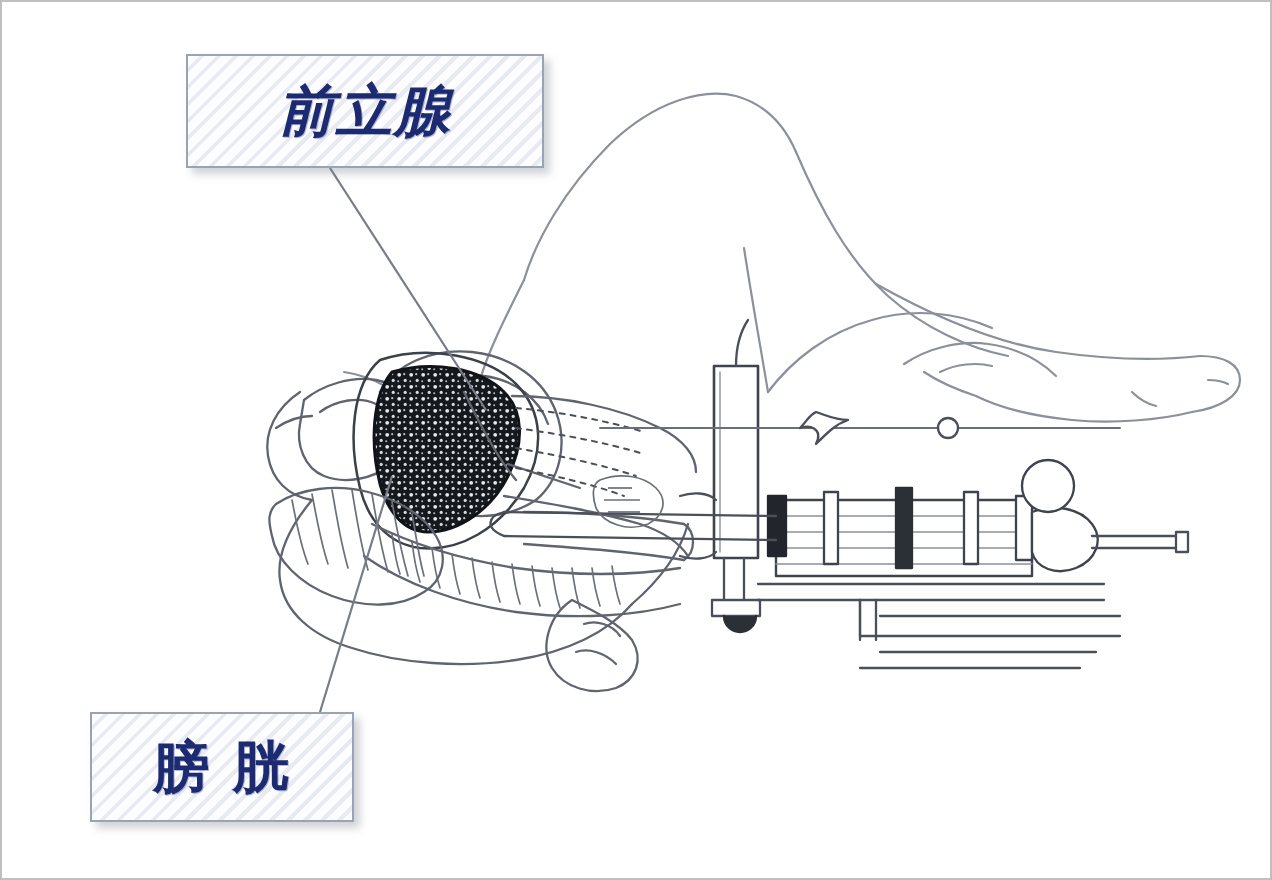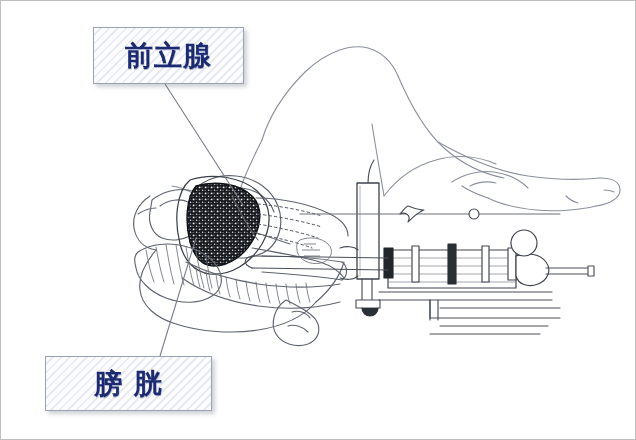--- a/index.html
+++ b/index.html
@@ -59,28 +59,29 @@
     font-family: "DejaVu Sans", "Liberation Sans", sans-serif;
     font-weight: bold;
     letter-spacing: 1px;
     text-shadow: 0.5px 0.5px 0 rgba(40,55,130,0.35);
     white-space: pre;
     user-select: none;
   }
   #callout-prostate {
     left: 93px;
     top: 27px;
-    width: 151px;
+    width: 179px;
     height: 57px;
+    font-style: italic;
   }
   #callout-prostate .callout-text { font-size: 28px; }
   #callout-bladder {
     left: 45px;
     top: 356px;
-    width: 167px;
+    width: 132px;
     height: 55px;
   }
   #callout-bladder .callout-text { font-size: 28px; }
 
   #leader-layer {
     position: absolute;
     left: 0; top: 0;
     width: 636px; height: 440px;
     z-index: 15;
     pointer-events: none;

